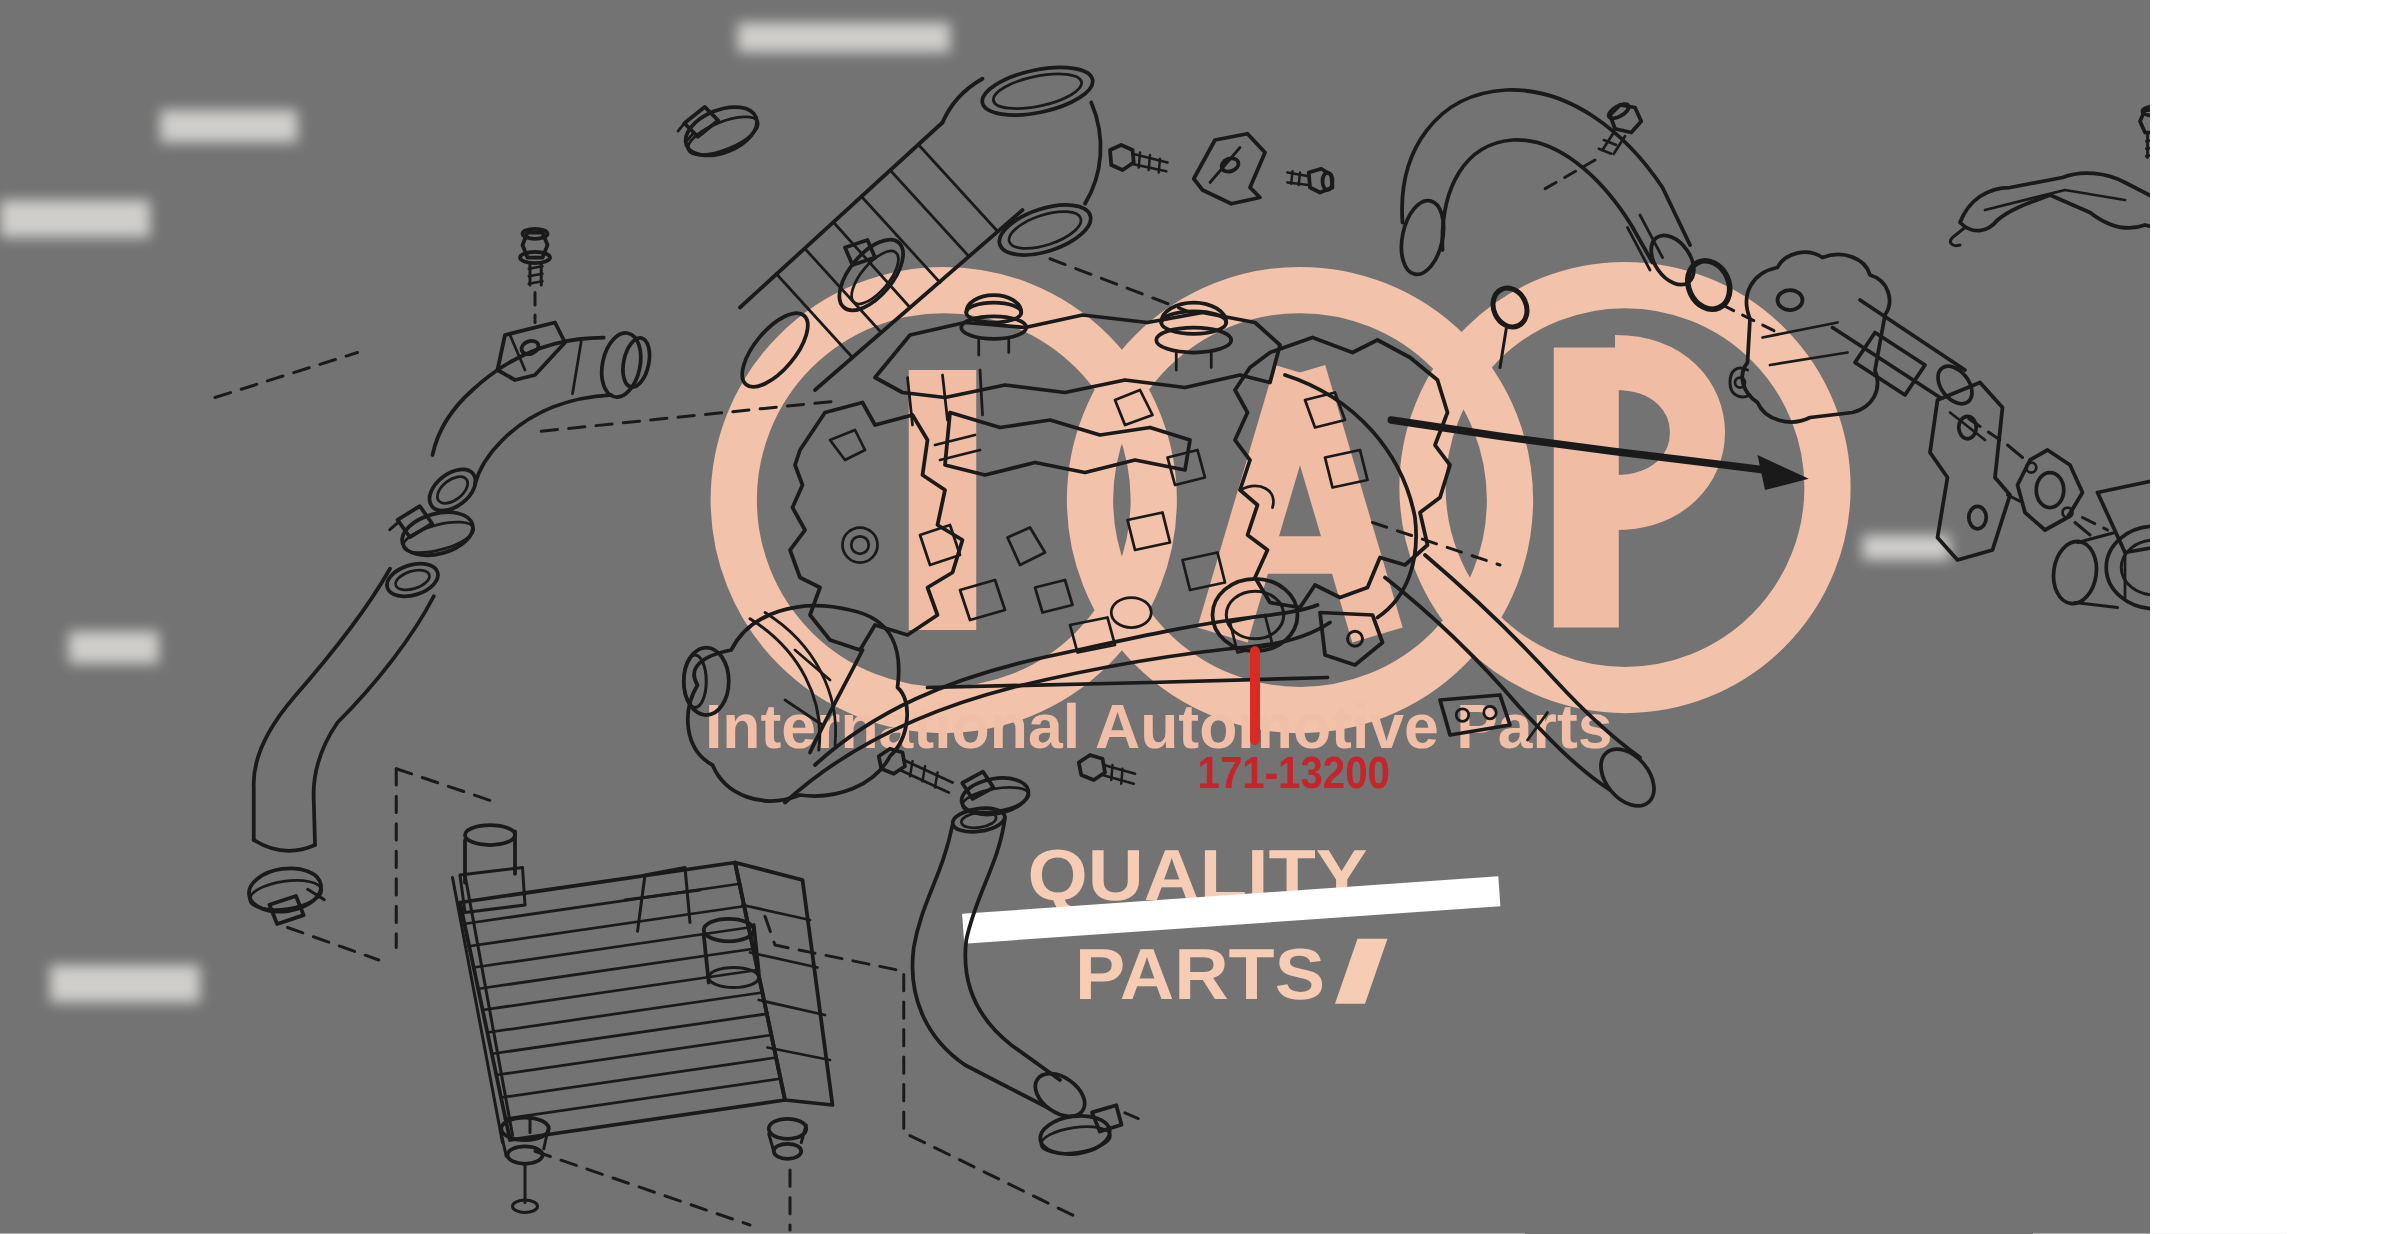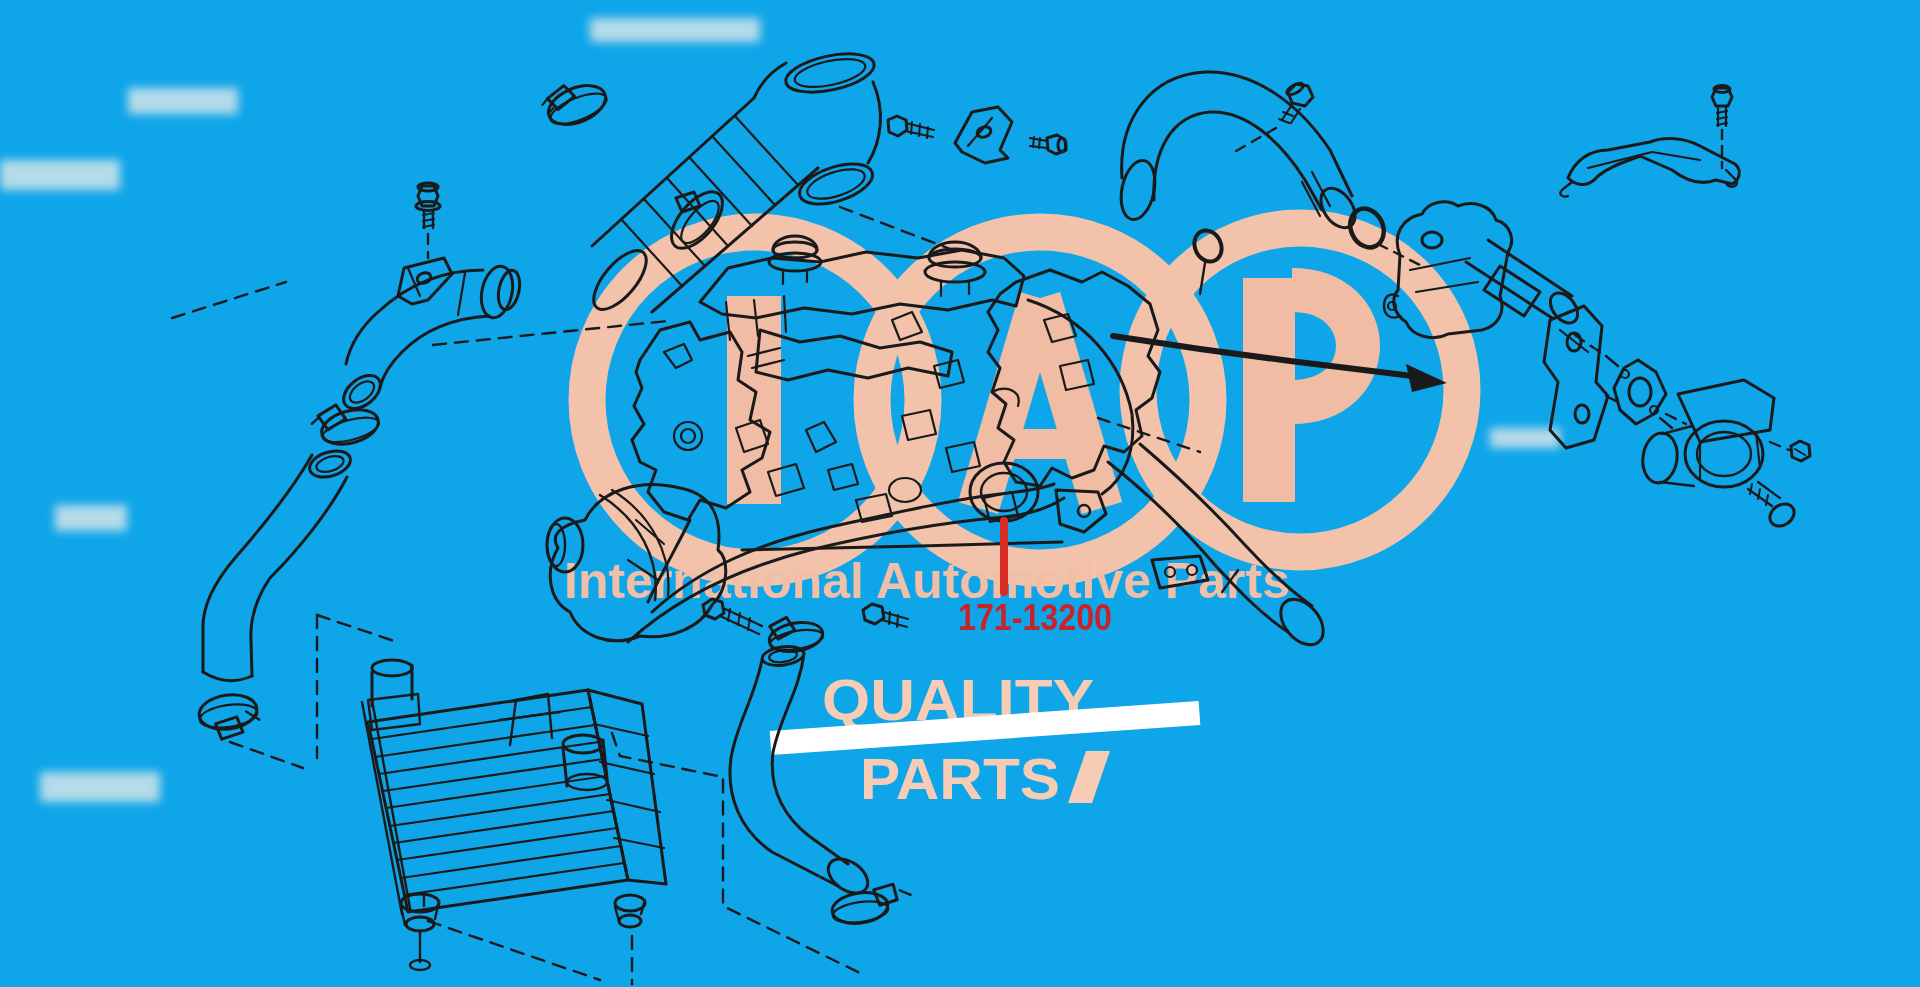--- a/index.html
+++ b/index.html
@@ -1,19 +1,19 @@
 <!DOCTYPE html>
 <html><head>
 <meta charset="utf-8">
 <style>
   html,body{margin:0;padding:0;background:#ffffff;}
   .stage{
     position:relative;
-    width:1920px;height:987px;
-    background:#0ea5e9;
+    width:1720px;height:987px;
+    background:#737373;
     overflow:hidden;
     font-family:"Liberation Sans", sans-serif;
   }
   svg{position:absolute;left:0;top:0;}
   .smudge{filter:blur(5px);opacity:.75;}
   text{font-family:"Liberation Sans", sans-serif;}
 </style>
 </head>
 <body>
 

